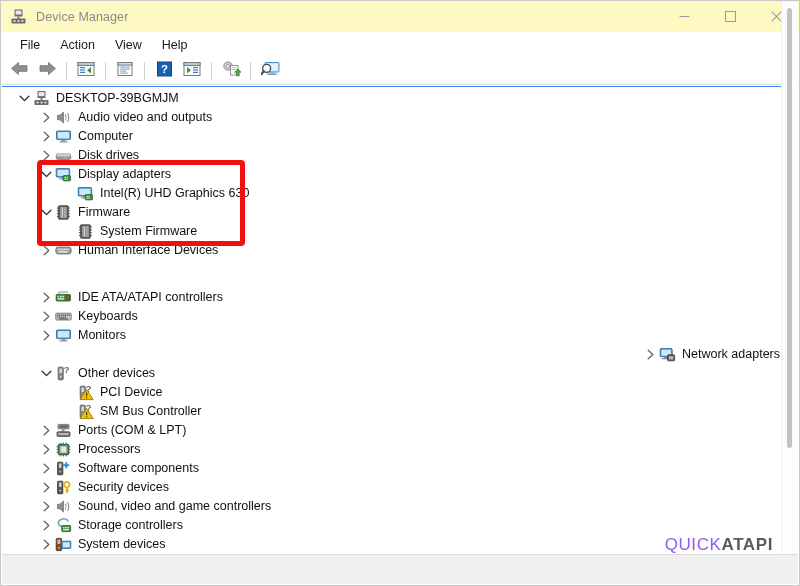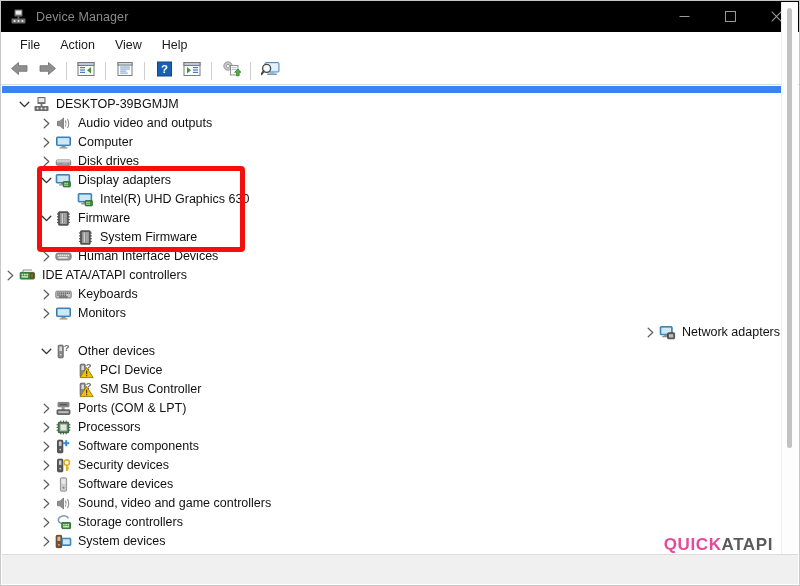--- a/index.html
+++ b/index.html
@@ -22,21 +22,21 @@
     background: #ffffff;
     border: 1px solid #c8c8c8;
     box-sizing: border-box;
     overflow: hidden;
   }
 
   
   .titlebar {
     position: relative;
     height: 31px;
-    background: #000000;
+    background: #fef9c3;
     display: flex;
     align-items: center;
     box-sizing: border-box;
   }
   .title-left {
     display: flex;
     align-items: center;
     padding-left: 9px;
     gap: 9px;
     flex: 1;
@@ -114,21 +114,21 @@
   }
 
   
   .pane {
     position: absolute;
     left: 1px;
     top: 85px;
     right: 1px;
     bottom: 32px;
     background: #ffffff;
-    border-top: 7px solid #3b82f6;
+    border-top: 1px solid #3b82f6;
     overflow: hidden;
   }
   .tree {
     position: absolute;
     left: 0;
     top: 2px;
     right: 18px;
     bottom: 0;
     overflow: hidden;
   }
@@ -205,21 +205,21 @@
   
   .watermark {
     position: absolute;
     right: 26px;
     bottom: 30px;
     font-size: 17px;
     letter-spacing: 0.6px;
     white-space: nowrap;
     user-select: none;
   }
-  .wm-a { color: #ec4899; font-weight: 700; }
+  .wm-a { color: #8b5cf6; font-weight: 400; }
   .wm-b { color: #5a5a5a; font-weight: 700; }
 </style>
 </head>
 <body>
 
 <div id="app">
 
   <div class="titlebar">
     <div class="title-left">
       <span class="app-icon">
@@ -514,21 +514,21 @@
               <rect x="2.6" y="6.6" width="1.5" height="1.5" fill="#e8e8e8"></rect>
               <rect x="4.6" y="6.6" width="1.5" height="1.5" fill="#e8e8e8"></rect>
               <rect x="6.6" y="6.6" width="1.5" height="1.5" fill="#e8e8e8"></rect>
               <rect x="8.6" y="6.6" width="1.5" height="1.5" fill="#e8e8e8"></rect>
               <rect x="10.6" y="6.6" width="1.5" height="1.5" fill="#e8e8e8"></rect>
               <rect x="12.6" y="6.6" width="1.5" height="1.5" fill="#e8e8e8"></rect>
               <rect x="3.4" y="9" width="9.2" height="1.5" fill="#e8e8e8"></rect>
             </svg></span>
           <span class="lbl">Human Interface Devices</span>
         </div>
-        <div class="row" style="">
+        <div class="row" style="padding-left: 36px; margin-top: 28px;">
           <span class="twisty">
             <svg width="9" height="11" viewBox="0 0 9 11">
               <path d="M2.2 1.2 L6.8 5.5 L2.2 9.8" fill="none" stroke="#606060" stroke-width="1.25" stroke-linecap="round" stroke-linejoin="round"></path>
             </svg>
           </span>
           <span class="ico"><svg width="17" height="17" viewBox="0 0 17 17">
               <rect x="1.2" y="5.4" width="14.2" height="6.6" rx="0.8" fill="#3c8f3c" stroke="#27632a" stroke-width="0.9"></rect>
               <rect x="2.6" y="6.8" width="1.6" height="1.6" fill="#d8f0d8"></rect>
               <rect x="5" y="6.8" width="1.6" height="1.6" fill="#d8f0d8"></rect>
               <rect x="7.4" y="6.8" width="1.6" height="1.6" fill="#d8f0d8"></rect>
@@ -704,33 +704,20 @@
             </svg></span>
           <span class="lbl">Security devices</span>
         </div>
         <div class="row" style="padding-left: 36px;">
           <span class="twisty">
             <svg width="9" height="11" viewBox="0 0 9 11">
               <path d="M2.2 1.2 L6.8 5.5 L2.2 9.8" fill="none" stroke="#606060" stroke-width="1.25" stroke-linecap="round" stroke-linejoin="round"></path>
             </svg>
           </span>
           <span class="ico"><svg width="17" height="17" viewBox="0 0 17 17">
-              <rect x="5.4" y="1.8" width="6.2" height="13.4" rx="1" fill="#cdcdcd" stroke="#8a8a8a" stroke-width="0.9"></rect>
-              <rect x="6.6" y="3.2" width="3.8" height="4.6" fill="#eaeaea"></rect>
-              <circle cx="8.5" cy="11.8" r="1" fill="#4eae3f"></circle>
-            </svg></span>
-          <span class="lbl">Software devices</span>
-        </div>
-        <div class="row" style="padding-left: 36px;">
-          <span class="twisty">
-            <svg width="9" height="11" viewBox="0 0 9 11">
-              <path d="M2.2 1.2 L6.8 5.5 L2.2 9.8" fill="none" stroke="#606060" stroke-width="1.25" stroke-linecap="round" stroke-linejoin="round"></path>
-            </svg>
-          </span>
-          <span class="ico"><svg width="17" height="17" viewBox="0 0 17 17">
               <path d="M2.5 6.2 L5 6.2 L8.5 3 L8.5 14 L5 10.8 L2.5 10.8 Z" fill="#8e8e8e" stroke="#676767" stroke-width="0.7" stroke-linejoin="round"></path>
               <path d="M10.3 5.6 Q12 8.5 10.3 11.4" stroke="#8e8e8e" stroke-width="1.1" fill="none"></path>
               <path d="M12.4 3.9 Q15 8.5 12.4 13.1" stroke="#8e8e8e" stroke-width="1.1" fill="none"></path>
             </svg></span>
           <span class="lbl">Sound, video and game controllers</span>
         </div>
         <div class="row" style="padding-left: 36px;">
           <span class="twisty">
             <svg width="9" height="11" viewBox="0 0 9 11">
               <path d="M2.2 1.2 L6.8 5.5 L2.2 9.8" fill="none" stroke="#606060" stroke-width="1.25" stroke-linecap="round" stroke-linejoin="round"></path>

